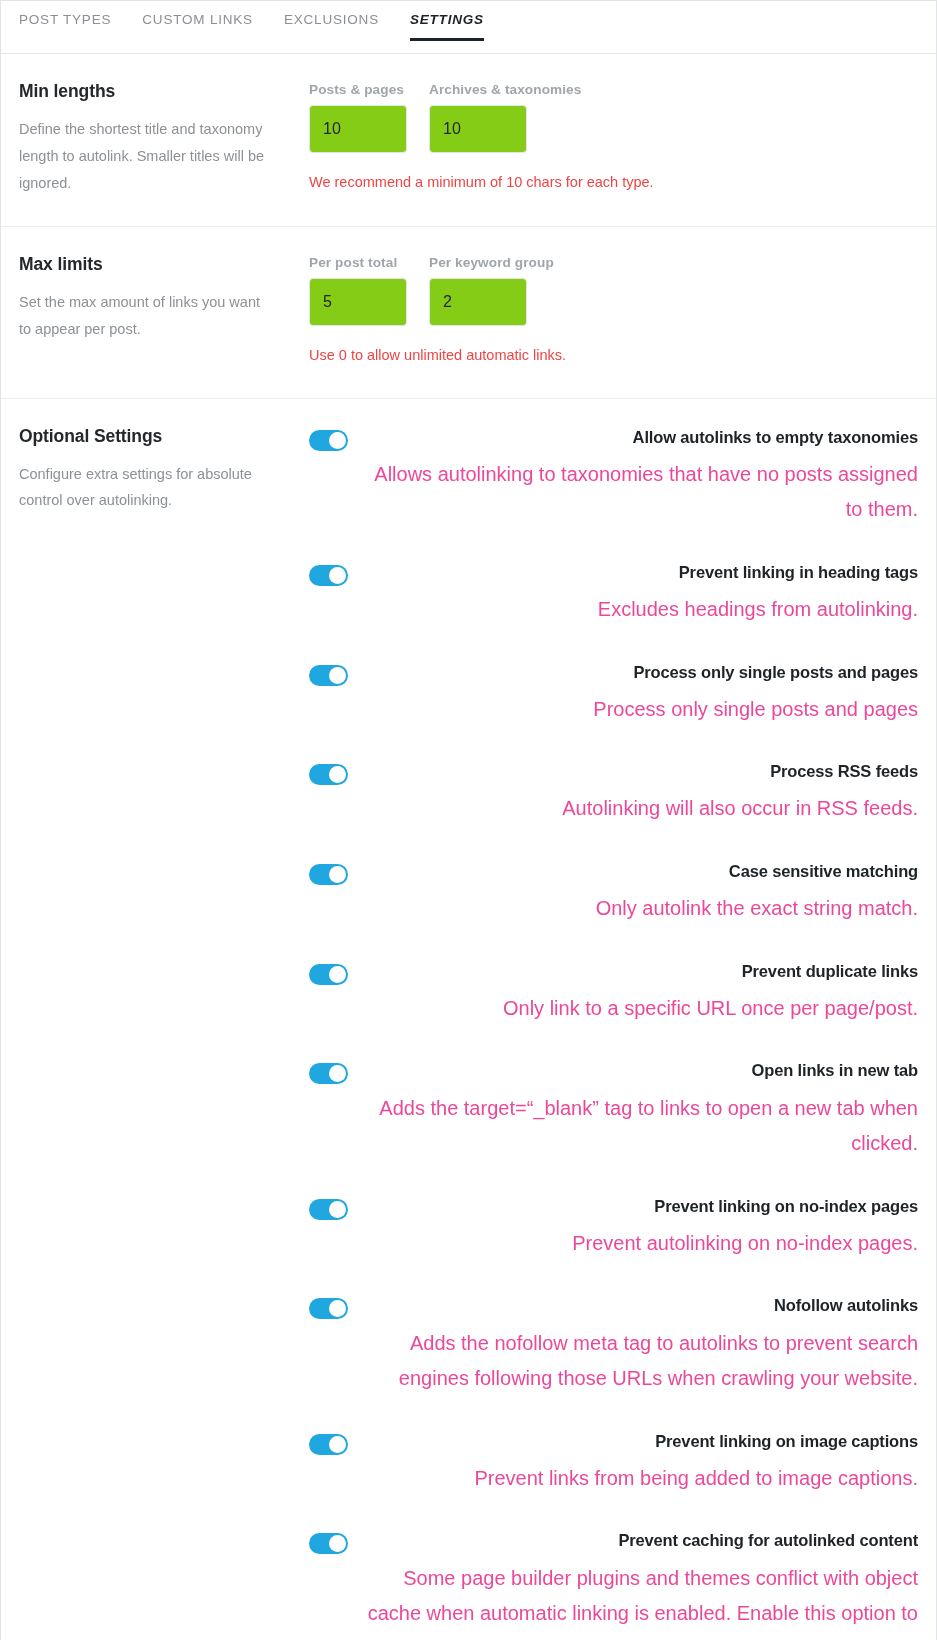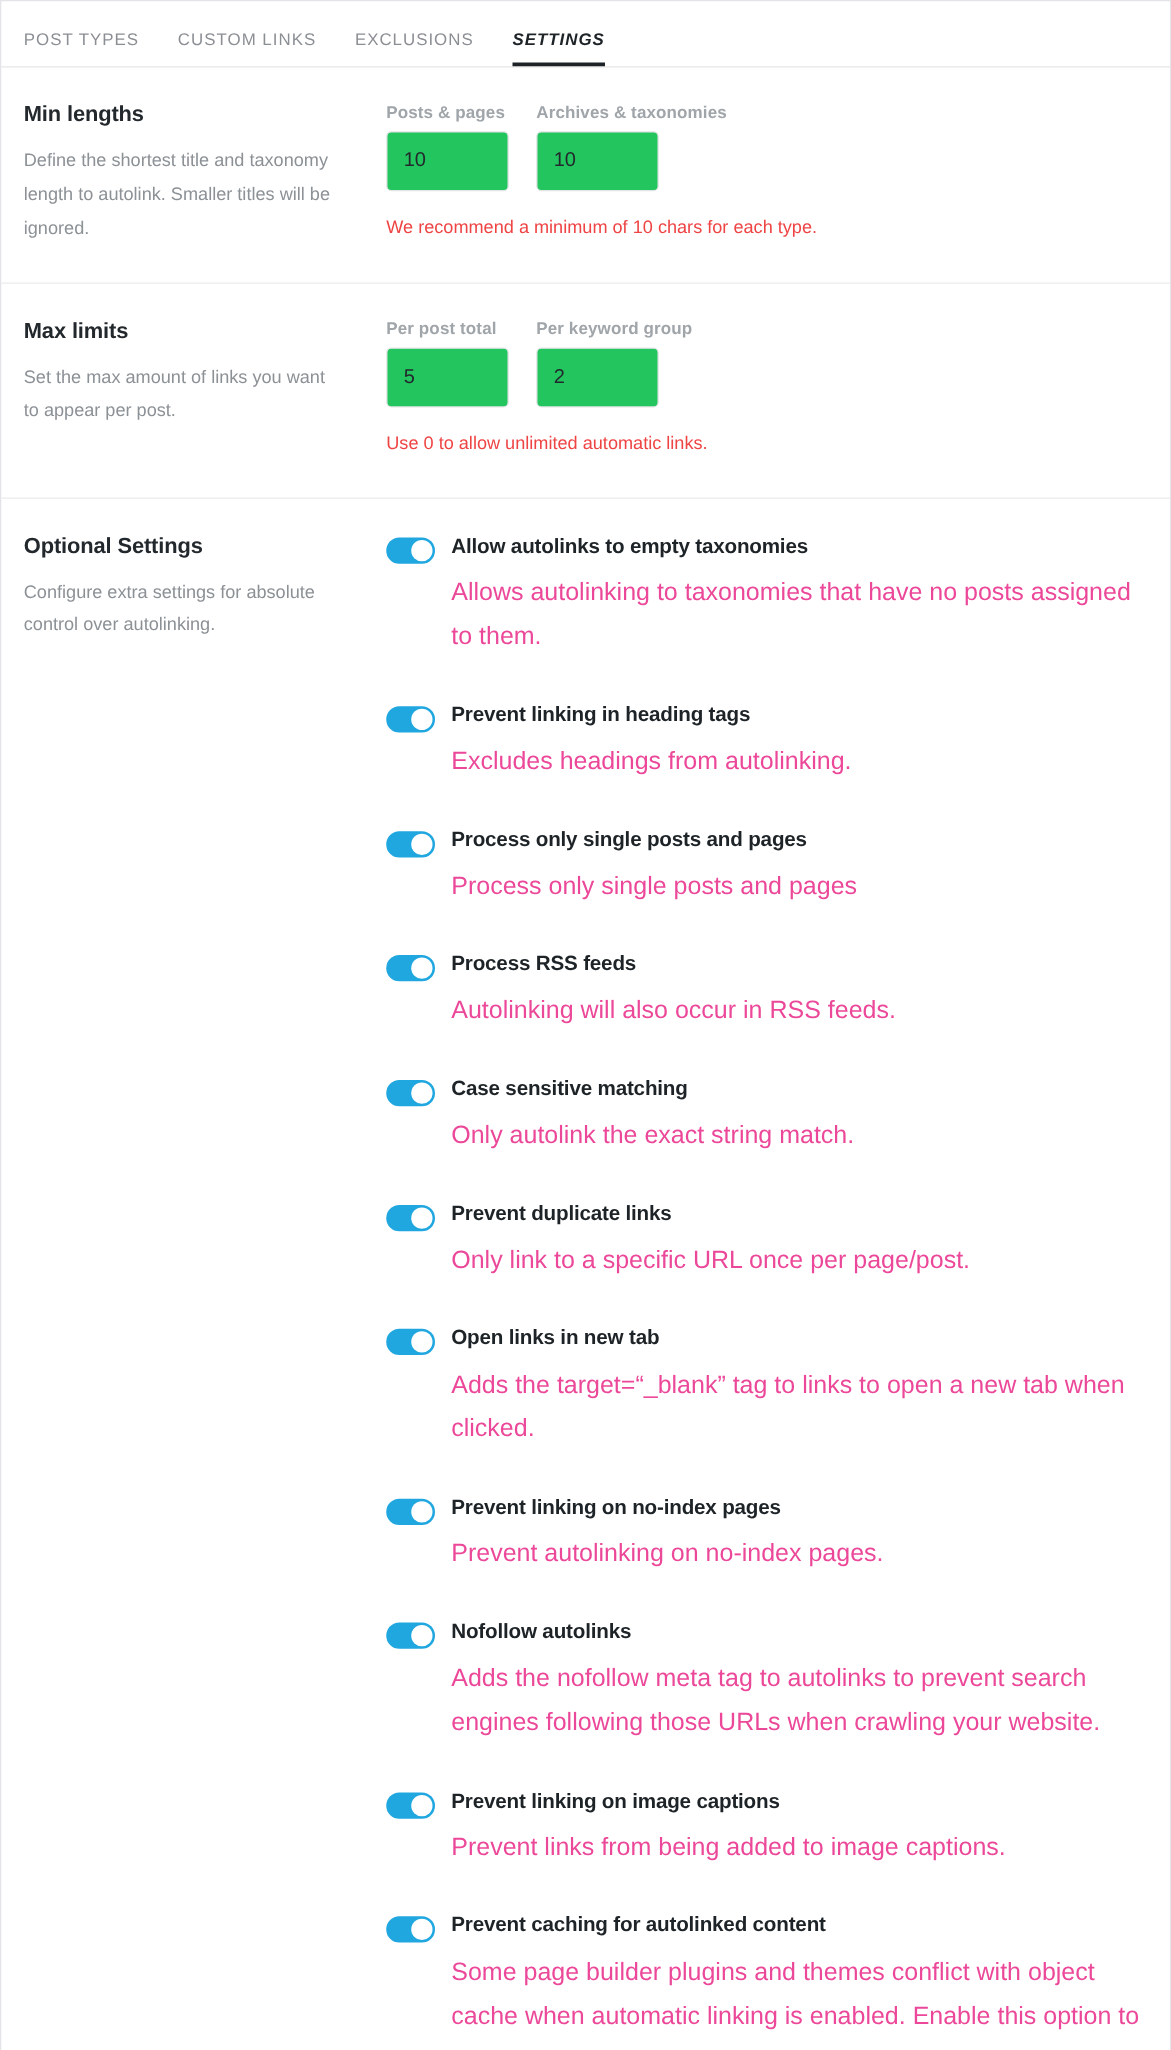--- a/index.html
+++ b/index.html
@@ -17,21 +17,21 @@
     min-height: 1640px;
     background: #ffffff;
     border: 1px solid #e2e4e7;
     border-top: 1px solid #e2e4e7;
   }
 
   
   .tabbar {
     position: relative;
     display: flex;
-    align-items: flex-end;
+    align-items: center;
     padding: 0 18px;
     height: 53px;
     border-bottom: 1px solid #e6e6e6;
   }
   .tab {
     font-size: 13.5px;
     letter-spacing: 0.8px;
     color: #8b8f94;
     text-transform: uppercase;
     padding: 0 0 12px 0;
@@ -83,21 +83,21 @@
   .field-label {
     font-size: 13.6px;
     color: #a0a5aa;
     margin-bottom: 8px;
     font-weight: 600;
     letter-spacing: 0.1px;
   }
   .num-input {
     width: 98px;
     height: 48px;
-    background: #22c55e;
+    background: #84cc16;
     border: 1px solid #e3e4e6;
     border-radius: 4px;
     font-family: "Liberation Sans", sans-serif;
     font-size: 16px;
     color: #23282d;
     padding: 0 13px;
     outline: none;
   }
   .helper {
     font-size: 14.5px;
@@ -129,21 +129,21 @@
     top: 2px;
     left: 2px;
     width: 17px;
     height: 17px;
     border-radius: 50%;
     background: #ffffff;
     transition: left .15s;
   }
   .switch.on .knob { left: 20px; }
 
-  .toggle-text { flex: 1 1 auto; min-width: 0; }
+  .toggle-text { flex: 1 1 auto; min-width: 0; text-align: right; }
   .toggle-label {
     font-size: 16.5px;
     color: #1d2327;
     font-weight: 600;
     line-height: 1.28;
     letter-spacing: -0.15px;
   }
   .toggle-desc {
     font-size: 20px;
     color: #ec4899;

